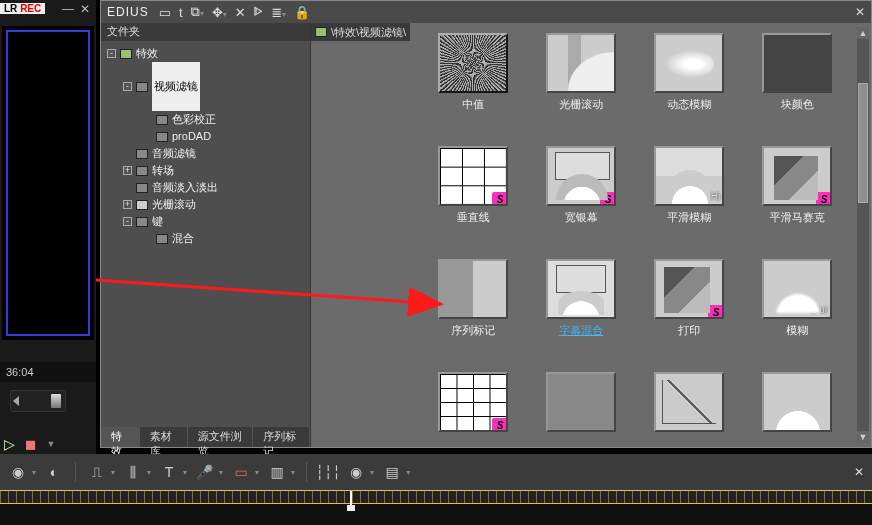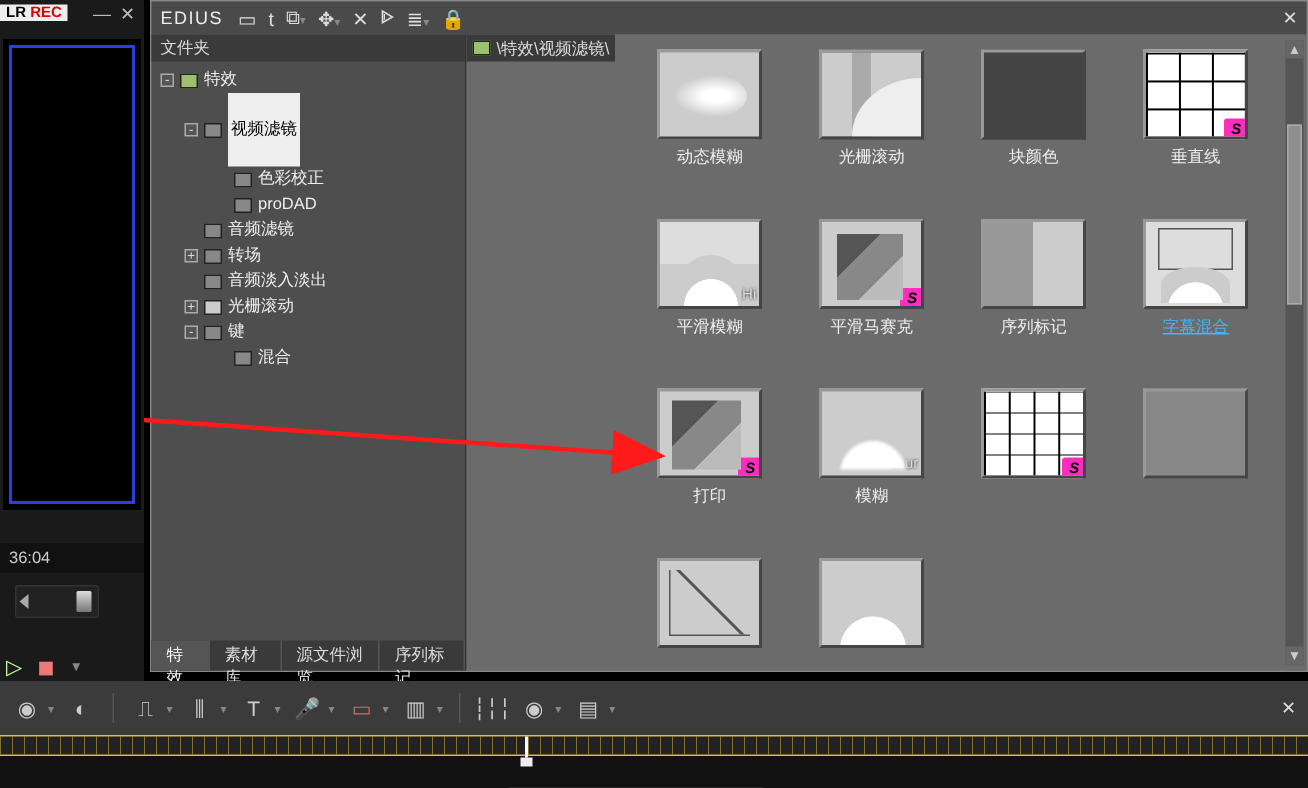--- a/index.html
+++ b/index.html
@@ -226,36 +226,46 @@
     </div>
 
     <div class="content">
       <div class="crumb">
         <span class="folder"></span>
         <span>\特效\视频滤镜\</span>
       </div>
       <div class="grid-wrap">
         <div class="grid" id="fx-grid">
             <div class="cell">
+              <div class="thumb t-noise"></div>
+              <div class="cap">中值</div>
+            </div>
+            <div class="cell">
+              <div class="thumb t-lightroll"></div>
+              <div class="cap">光栅滚动</div>
+            </div>
+            <div class="cell">
               <div class="thumb t-motion"></div>
               <div class="cap">动态模糊</div>
             </div>
             <div class="cell">
-              <div class="thumb t-lightroll"></div>
-              <div class="cap">光栅滚动</div>
-            </div>
-            <div class="cell">
               <div class="thumb t-solid"></div>
               <div class="cap">块颜色</div>
             </div>
             <div class="cell">
               <div class="thumb t-grid3">
                 <div class="badge-s">S</div>
               </div>
               <div class="cap">垂直线</div>
+            </div>
+            <div class="cell">
+              <div class="thumb t-wide">
+                <div class="badge-s">S</div>
+              </div>
+              <div class="cap">宽银幕</div>
             </div>
             <div class="cell">
               <div class="thumb t-smooth">
                 <div class="corner-txt">Hi</div>
               </div>
               <div class="cap">平滑模糊</div>
             </div>
             <div class="cell">
               <div class="thumb t-mosaic">
                 <div class="badge-s">S</div>

